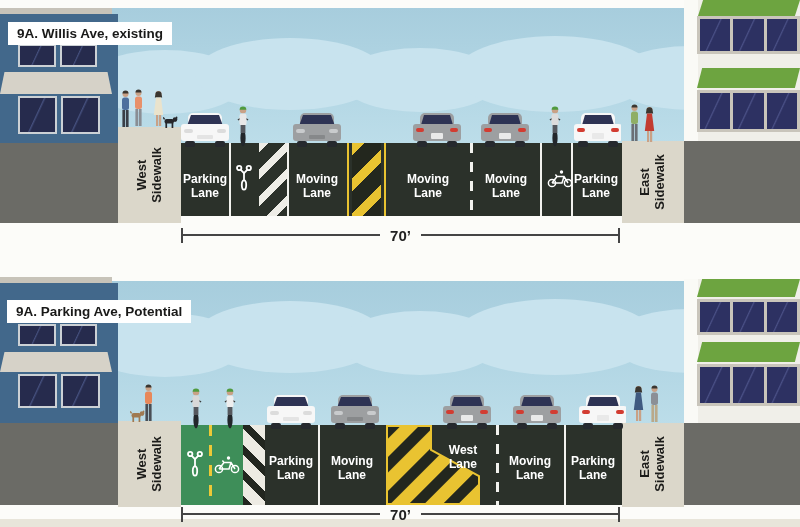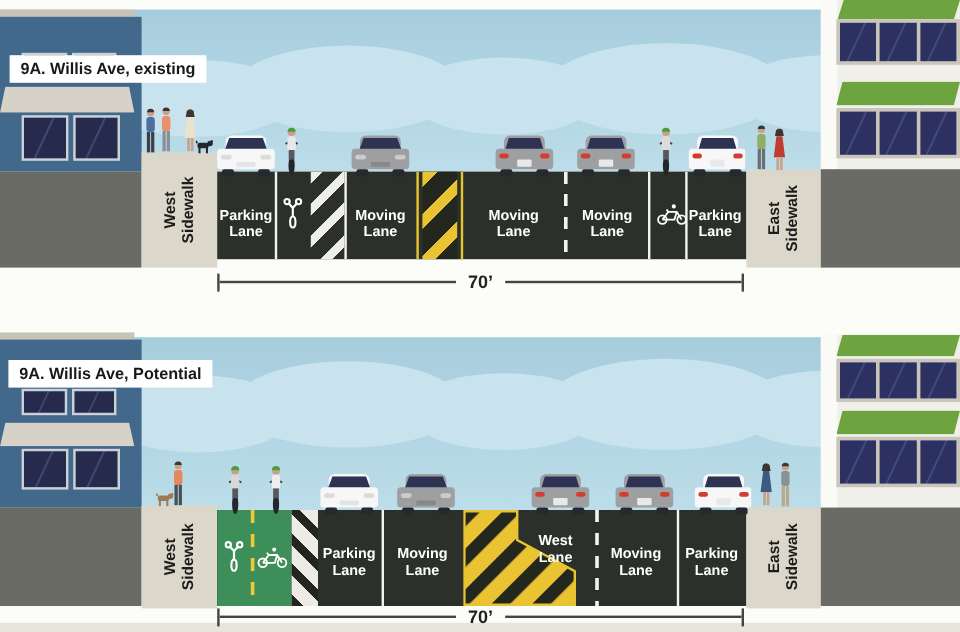--- a/index.html
+++ b/index.html
@@ -157,21 +157,21 @@
           <div class="pane"></div>
       </div>
       <div class="abs awn-green" style="left:697px;top:68px;width:103px;height:20px;"></div>
       <div class="abs win-row" style="left:697px;top:90px;width:103px;height:42px;">
         <div class="pane"></div>
           <div class="pane"></div>
           <div class="pane"></div>
       </div>
     </div>
 
-    <div class="title-box" style="left:8px;top:22px;margin-top:24px;">9A. Willis Ave, existing</div>
+    <div class="title-box" style="left:8px;top:22px;">9A. Willis Ave, existing</div>
 
     <div class="abs gray-block" style="left:0;top:143px;width:118px;height:80px;"></div>
     <div class="abs sidewalk" style="left:118px;top:127px;width:63px;height:96px;"></div>
     <div class="walk-label" style="left:119px;top:158px;">West Sidewalk</div>
 
     <div class="abs road" style="left:181px;top:143px;width:441px;height:73px;">
       <div class="lane-label" style="left:-1px;width:50px;">Parking Lane</div>
       <div class="lane-line" style="left:48px;"></div>
       <svg class="marking" width="16" height="30" style="left:55px;top:20px;">
           <use href="#bike-front"></use>
@@ -279,21 +279,21 @@
           <div class="pane"></div>
       </div>
       <div class="abs awn-green" style="left:697px;top:342px;width:103px;height:20px;"></div>
       <div class="abs win-row" style="left:697px;top:364px;width:103px;height:42px;">
         <div class="pane"></div>
           <div class="pane"></div>
           <div class="pane"></div>
       </div>
     </div>
 
-    <div class="title-box" style="left:7px;top:300px;">9A. Willis Ave, Potential</div>
+    <div class="title-box" style="left:7px;top:300px;">9A. Parking Ave, Potential</div>
 
     <div class="abs gray-block" style="left:0;top:423px;width:118px;height:82px;"></div>
     <div class="abs sidewalk" style="left:118px;top:421px;width:63px;height:86px;"></div>
     <div class="walk-label" style="left:119px;top:447px;">West Sidewalk</div>
 
     <div class="abs road" style="left:181px;top:425px;width:441px;height:80px;">
       <div class="green-lane" style="left:0;width:62px;"></div>
       <div class="dash-yellow" style="left:28px;"></div>
       <svg class="marking" width="16" height="30" style="left:6px;top:24px;">
           <use href="#bike-front"></use>

